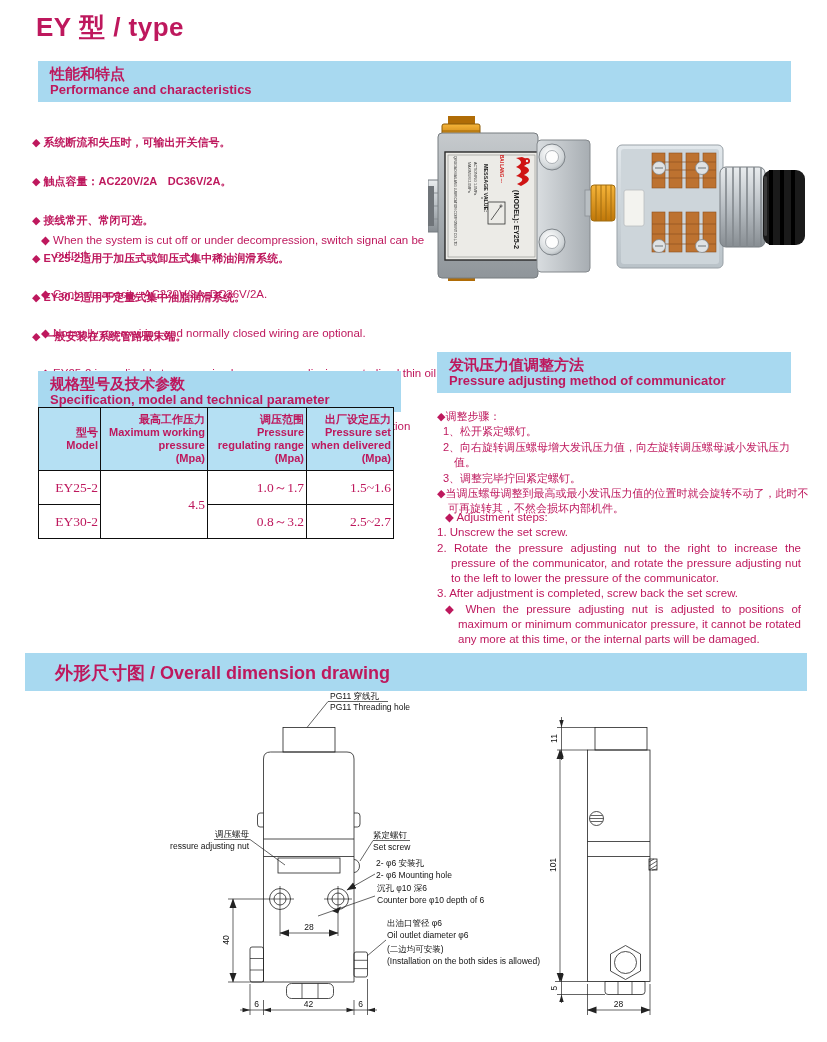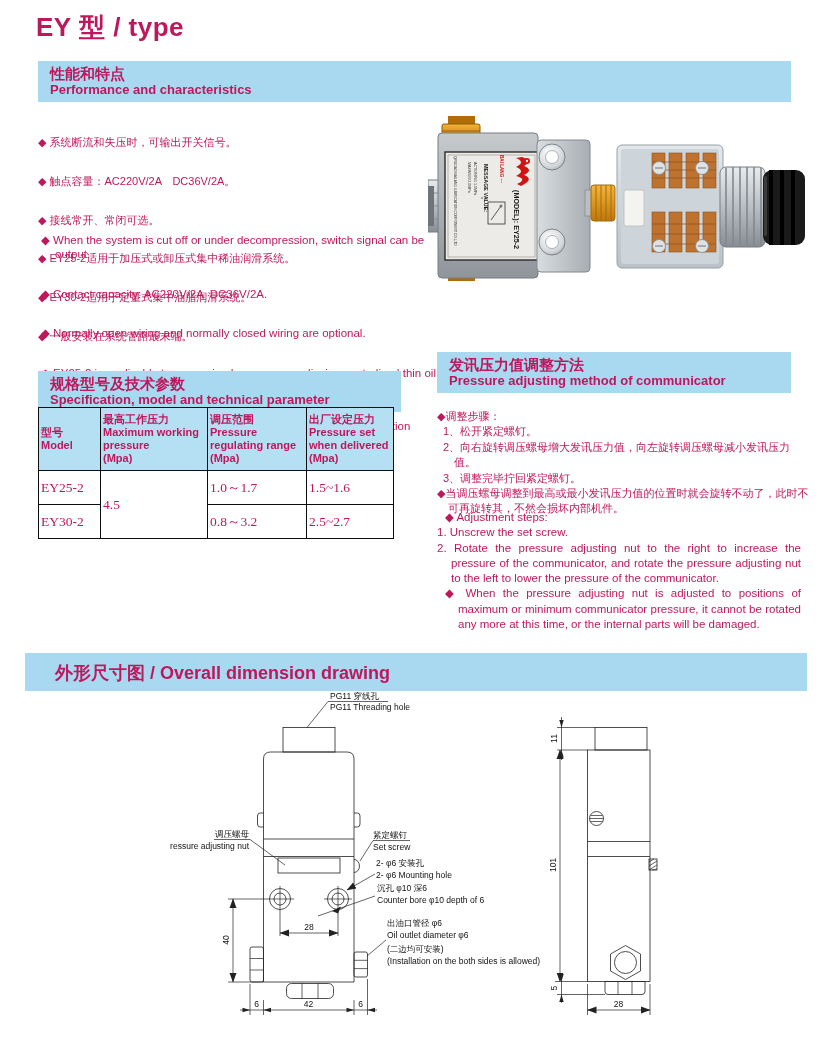--- a/index.html
+++ b/index.html
@@ -12,27 +12,27 @@
   .band{background:#a8d9f0;}
   .band .cn{font-weight:bold;font-size:15px;line-height:17px;}
   .band .en{font-weight:bold;font-size:13px;line-height:15px;}
   #band-perf{left:38px;top:61px;width:753px;height:41px;padding:4px 0 0 12px;box-sizing:border-box;}
   #band-spec{left:38px;top:352px;width:363px;height:41px;padding:4px 0 0 12px;box-sizing:border-box;margin-top:19px;}
   #band-adj{left:437px;top:352px;width:354px;height:41px;padding:4px 0 0 12px;box-sizing:border-box;}
   #band-dim{left:25px;top:653px;width:782px;height:38px;}
   #band-dim .t{font-size:18px;font-weight:bold;padding:8px 0 0 30px;}
   
   .list{white-space:pre-wrap;}
-  #cn-list{left:38px;top:111px;width:392px;font-size:11px;}
+  #cn-list{left:32px;top:111px;width:392px;font-size:11px;font-weight:bold;}
   #cn-list .li{line-height:14.8px;padding-left:14px;text-indent:-14px;}
   #en-list{left:41px;top:209px;width:398px;font-size:11.5px;}
   #en-list .li{line-height:14px;margin-bottom:1.6px;padding-left:14px;text-indent:-14px;}
   
   #spec-table{left:38px;top:407px;border-collapse:collapse;table-layout:fixed;}
-  #spec-table th,#spec-table td{border:1.8px solid #0d0d0d;text-align:left;vertical-align:middle;padding:0 2px;}
+  #spec-table th,#spec-table td{border:1.8px solid #0d0d0d;text-align:right;vertical-align:middle;padding:0 2px;}
   #spec-table th{background:#b5e0f3;font-size:11px;font-weight:bold;height:62px;line-height:13px;}
   #spec-table td{height:33px;font-family:"Liberation Serif","DejaVu Serif",serif;font-size:13.5px;background:#fff;}
   
   #cn-steps{left:437px;top:409px;width:372px;font-size:11px;}
   #cn-steps .li{line-height:15.4px;}
   #cn-steps .num{padding-left:17px;text-indent:-11px;}
   #cn-steps .dia{padding-left:11px;text-indent:-11px;}
   #en-steps{left:437px;top:510px;width:364px;font-size:11.5px;}
   #en-steps .li{line-height:15.3px;text-align:justify;}
   #en-steps .num{padding-left:14px;text-indent:-14px;}
@@ -286,20 +286,21 @@
     <div class="li num">1、松开紧定螺钉。</div>
     <div class="li num">2、向右旋转调压螺母增大发讯压力值，向左旋转调压螺母减小发讯压力值。</div>
     <div class="li num">3、调整完毕拧回紧定螺钉。</div>
     <div class="li dia">◆当调压螺母调整到最高或最小发讯压力值的位置时就会旋转不动了，此时不可再旋转其，不然会损坏内部机件。</div>
   </div>
 
   <div id="en-steps" class="abs">
     <div class="li dia">◆ Adjustment steps:</div>
     <div class="li num">1. Unscrew the set screw.</div>
     <div class="li num">2. Rotate the pressure adjusting nut to the right to increase the pressure of the communicator, and rotate the pressure adjusting nut to the left to lower the pressure of the communicator.</div>
+    <div class="li num">3. After adjustment is completed, screw back the set screw.</div>
     <div class="li dia">◆ When the pressure adjusting nut is adjusted to positions of maximum or minimum communicator pressure, it cannot be rotated any more at this time, or the internal parts will be damaged.</div>
   </div>
 
   <div id="band-dim" class="abs band">
     <div class="t">外形尺寸图 / Overall dimension drawing</div>
   </div>
 
   <svg class="abs" style="left:170px;top:690px;" width="630" height="352" viewBox="0 0 630 352">
     <defs>
       <marker id="arr" viewBox="0 0 10 10" refX="9" refY="5" markerWidth="10" markerHeight="10" orient="auto-start-reverse" markerUnits="userSpaceOnUse">

